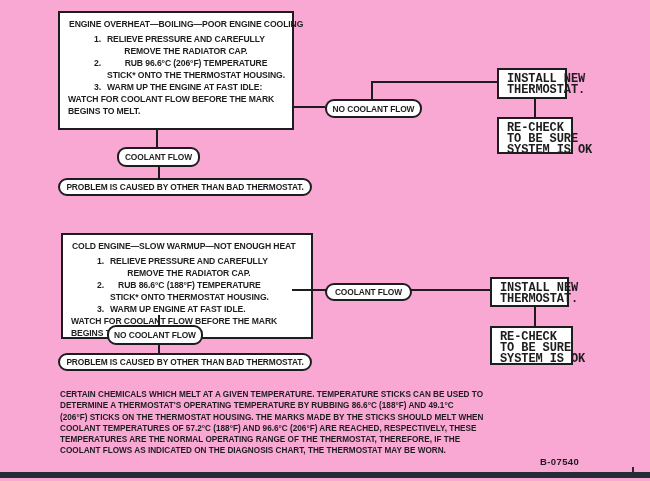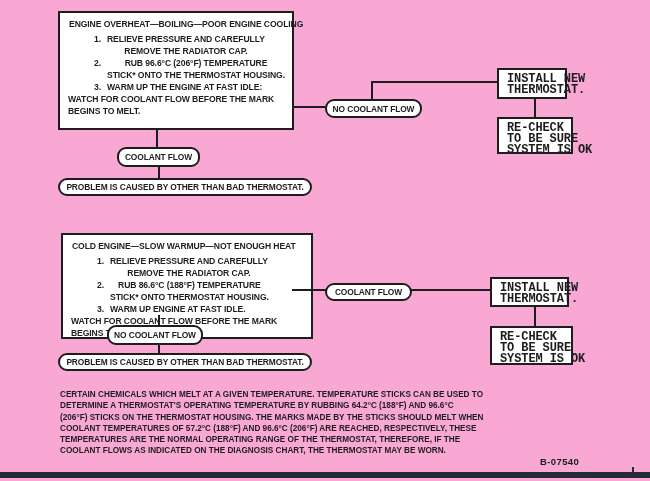--- a/index.html
+++ b/index.html
@@ -140,21 +140,21 @@
   <div class="bx lbl" style="left:107px;top:325px;width:96px;height:20px;">
     <span>NO COOLANT FLOW</span>
   </div>
 
   <div class="bx lbl" style="left:58px;top:353px;width:254px;height:18px;">
     <span>PROBLEM IS CAUSED BY OTHER THAN BAD THERMOSTAT.</span>
   </div>
 
   <div class="note">
     <div>CERTAIN CHEMICALS WHICH MELT AT A GIVEN TEMPERATURE. TEMPERATURE STICKS CAN BE USED TO</div>
-    <div>DETERMINE A THERMOSTAT'S OPERATING TEMPERATURE BY RUBBING 64.2°C (188°F) AND 96.6°C</div>
+    <div>DETERMINE A THERMOSTAT'S OPERATING TEMPERATURE BY RUBBING 86.6°C (188°F) AND 49.1°C</div>
     <div>(206°F) STICKS ON THE THERMOSTAT HOUSING. THE MARKS MADE BY THE STICKS SHOULD MELT WHEN</div>
     <div>COOLANT TEMPERATURES OF 57.2°C (188°F) AND 96.6°C (206°F) ARE REACHED, RESPECTIVELY, THESE</div>
     <div>TEMPERATURES ARE THE NORMAL OPERATING RANGE OF THE THERMOSTAT, THEREFORE, IF THE</div>
     <div>COOLANT FLOWS AS INDICATED ON THE DIAGNOSIS CHART, THE THERMOSTAT MAY BE WORN.</div>
   </div>
 
   <div class="fig">B-07540</div>
 
   <div class="band"></div>
   <div class="tick"></div>

